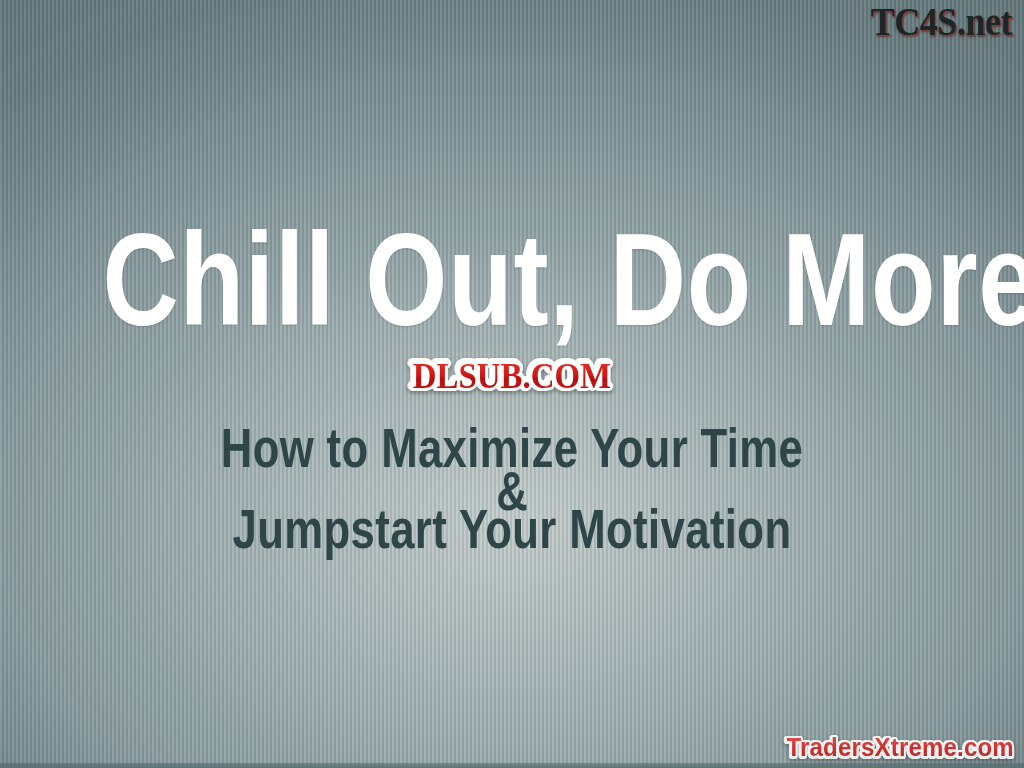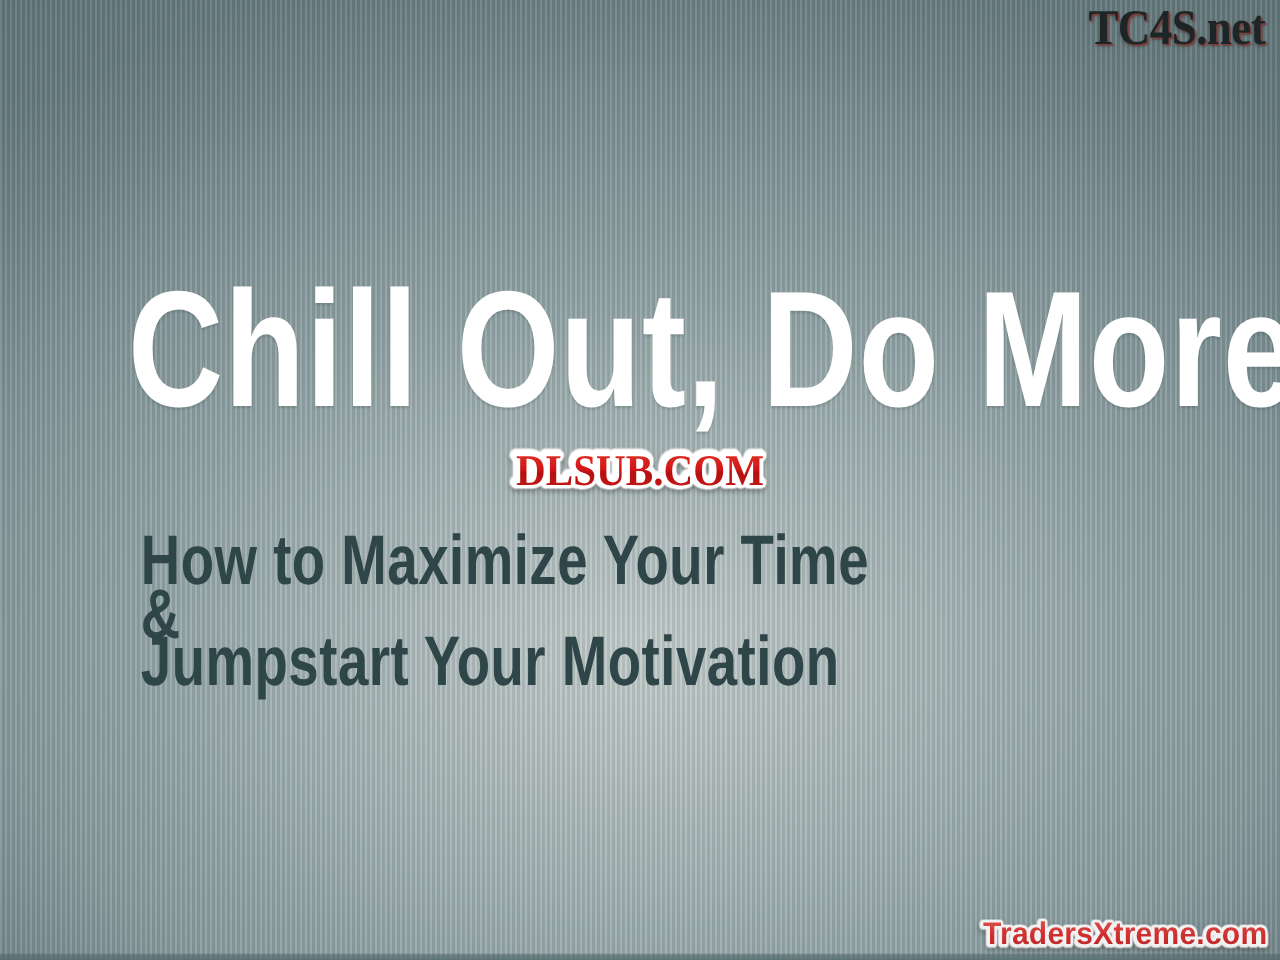--- a/index.html
+++ b/index.html
@@ -79,21 +79,21 @@
     transform: scaleX(0.80);
     transform-origin: 50% 50%;
     white-space: nowrap;
     text-shadow: 0 1px 2px rgba(40,65,70,0.22);
   }
 
   .subtitle-wrap {
     position: absolute;
     top: 420px;
     left: 0; right: 0;
-    text-align: left;
+    text-align: center;
     color: #2f4648;
     font-family: "Liberation Sans Narrow", "Liberation Sans", sans-serif;
     font-weight: 700;
   }
   .sub-line {
     font-size: 56px;
     line-height: 1.0;
     white-space: nowrap;
     transform: scaleX(0.78);
     transform-origin: 50% 50%;

